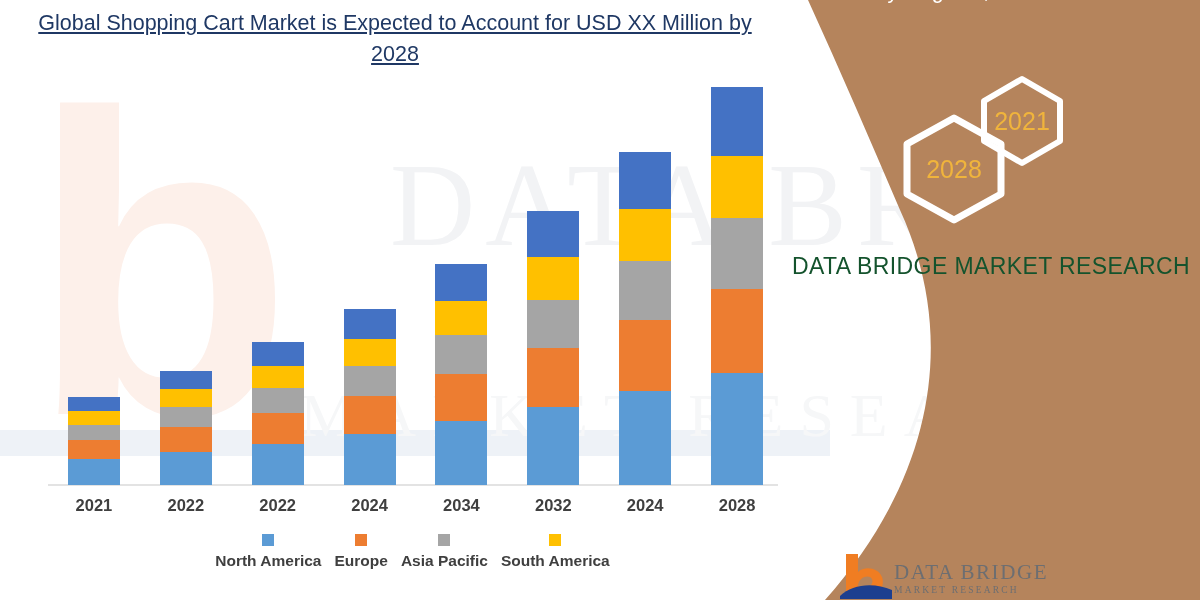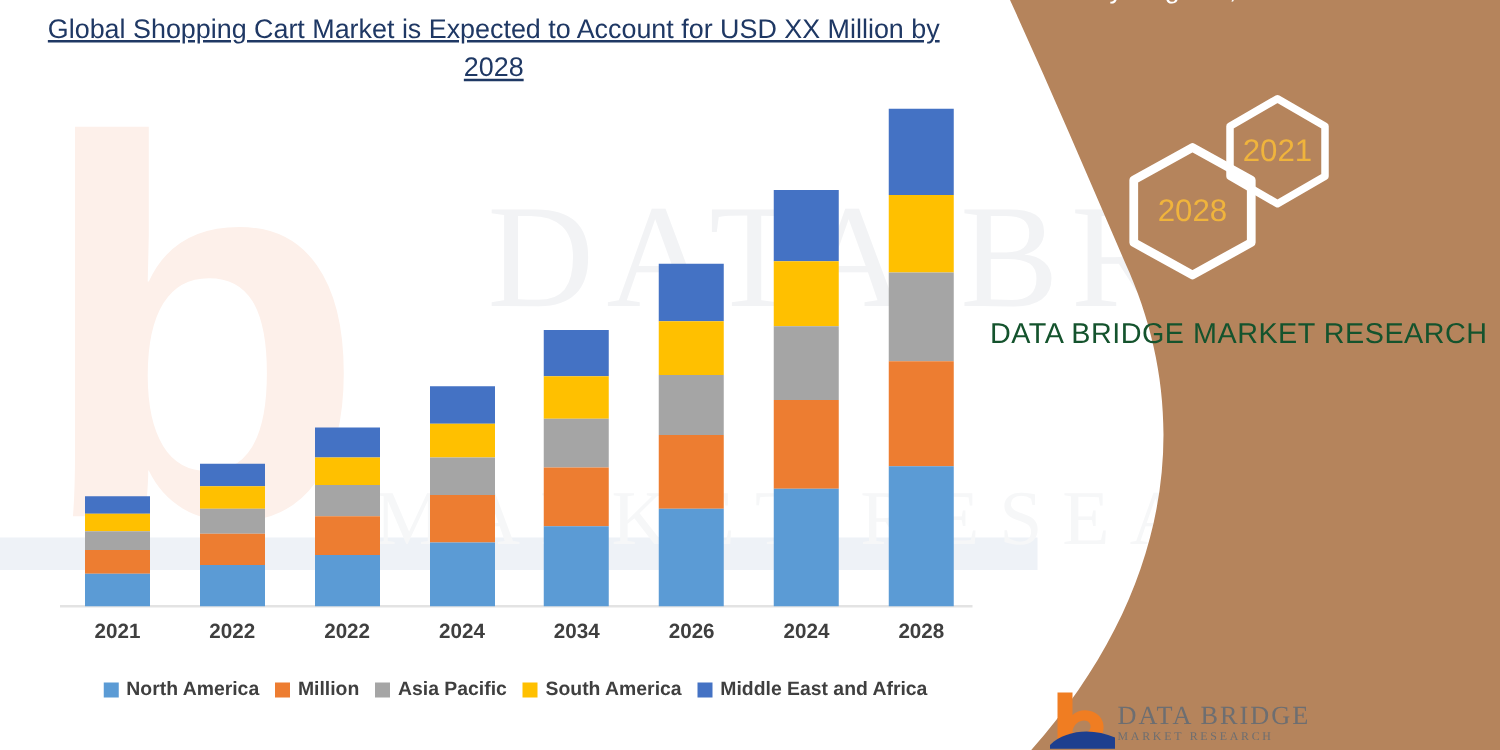--- a/index.html
+++ b/index.html
@@ -62,21 +62,21 @@
   .xlabel{
     width:90px;text-align:center;font-size:16.5px;color:#3f3f3f;
     font-weight:700;font-family:"Liberation Sans",sans-serif;
   }
 
   
   .legend{
     position:absolute;left:40px;top:540px;width:745px;height:24px;
     display:flex;align-items:center;justify-content:center;gap:13px;
   }
-  .lg-item{display:flex;align-items:center;gap:6px;}
+  .lg-item{display:flex;align-items:center;gap:6px;flex-direction:column;}
   .lg-box{width:12px;height:12px;display:inline-block;}
   .lg-txt{font-size:15.5px;color:#3f3f3f;font-weight:700;white-space:nowrap;}
 
   
   .panel{
     position:absolute;right:0;top:0;width:420px;height:600px;
     background:#b5845c;
     clip-path:path("M 420 0 L 420 600 L 45 600 C 160 470 175 330 120 210 C 90 140 60 70 28 0 Z");
   }
   .panel-title{
@@ -201,45 +201,41 @@
           <div class="seg" style="height: 112.153px; background: rgb(91, 155, 213);"></div>
         </div>
       </div>
     </div>
   <div class="xlabels" id="xlabels">
       <div class="xlabel">2021</div>
       <div class="xlabel">2022</div>
       <div class="xlabel">2022</div>
       <div class="xlabel">2024</div>
       <div class="xlabel">2034</div>
-      <div class="xlabel">2026</div>
+      <div class="xlabel">2032</div>
       <div class="xlabel">2024</div>
       <div class="xlabel">2028</div>
     </div>
 
   <div class="legend" id="legend">
       <div class="lg-item">
         <span class="lg-box" style="background: rgb(91, 155, 213);"></span>
         <span class="lg-txt">North America</span>
       </div>
       <div class="lg-item">
         <span class="lg-box" style="background: rgb(237, 125, 49);"></span>
-        <span class="lg-txt">Million</span>
+        <span class="lg-txt">Europe</span>
       </div>
       <div class="lg-item">
         <span class="lg-box" style="background: rgb(165, 165, 165);"></span>
         <span class="lg-txt">Asia Pacific</span>
       </div>
       <div class="lg-item">
         <span class="lg-box" style="background: rgb(255, 192, 0);"></span>
         <span class="lg-txt">South America</span>
-      </div>
-      <div class="lg-item">
-        <span class="lg-box" style="background: rgb(68, 114, 196);"></span>
-        <span class="lg-txt">Middle East and Africa</span>
       </div>
     </div>
 
   <div class="panel"></div>
 
   <div class="panel-title">By Regions, 2021 to 2028</div>
 
   <div class="hex-group">
     <div class="hex" id="hex-2028">
       <svg width="108" height="112" viewBox="0 0 108 112">

